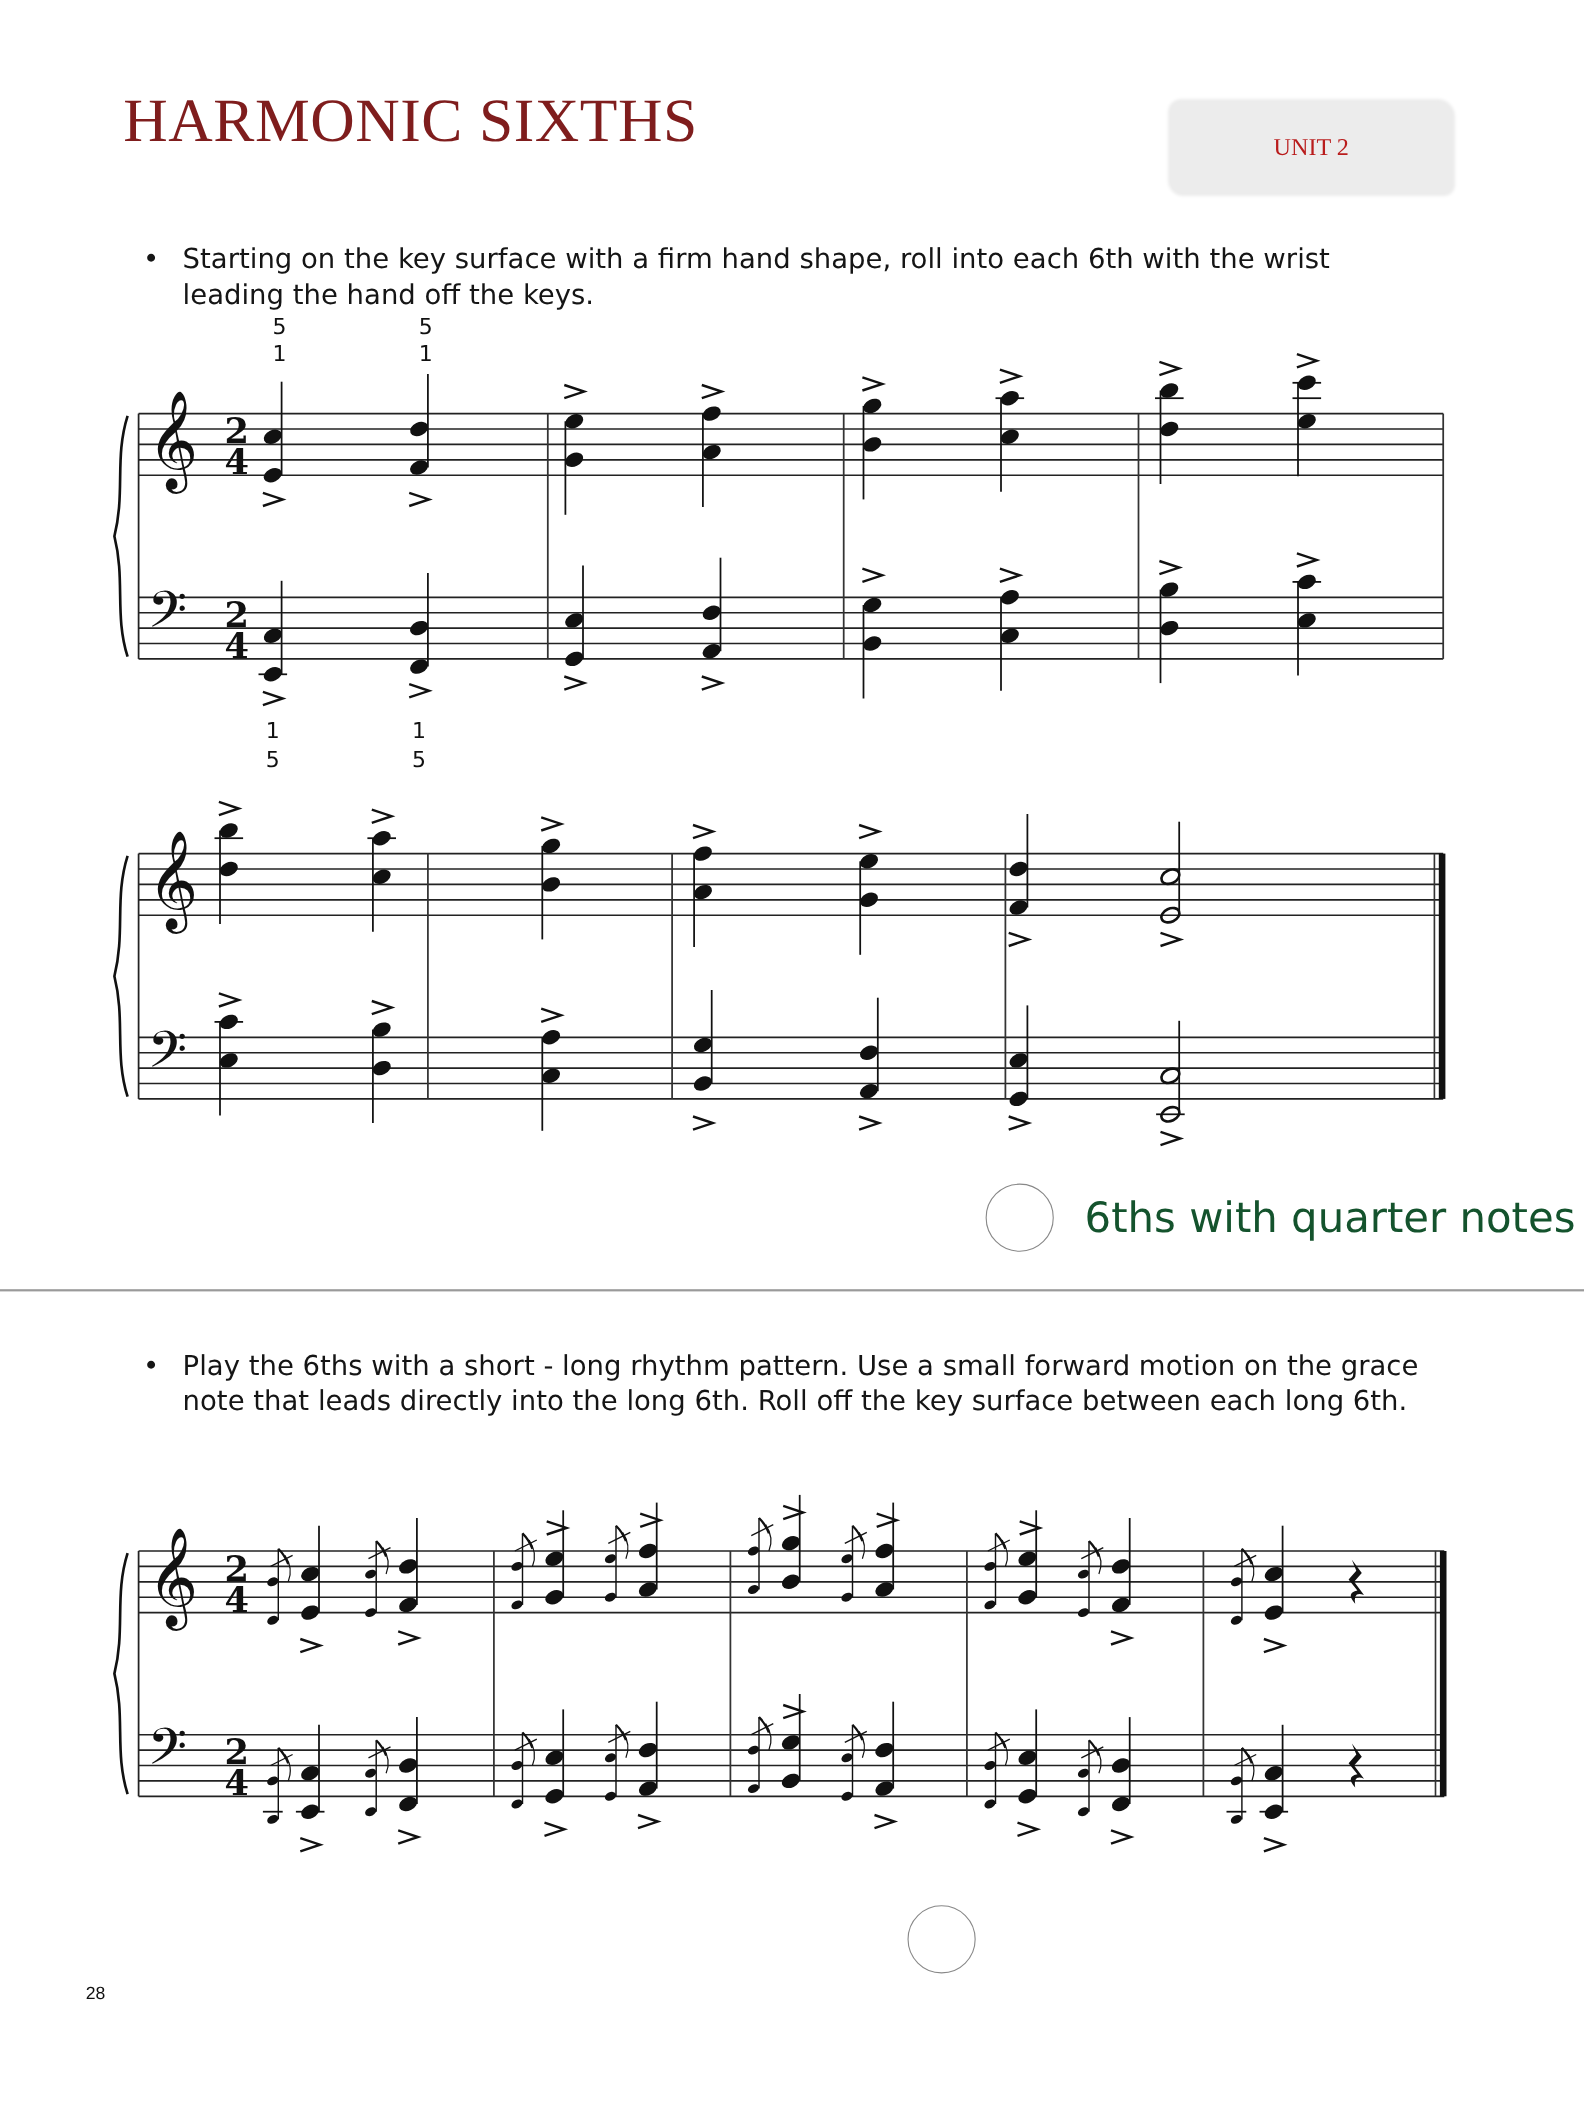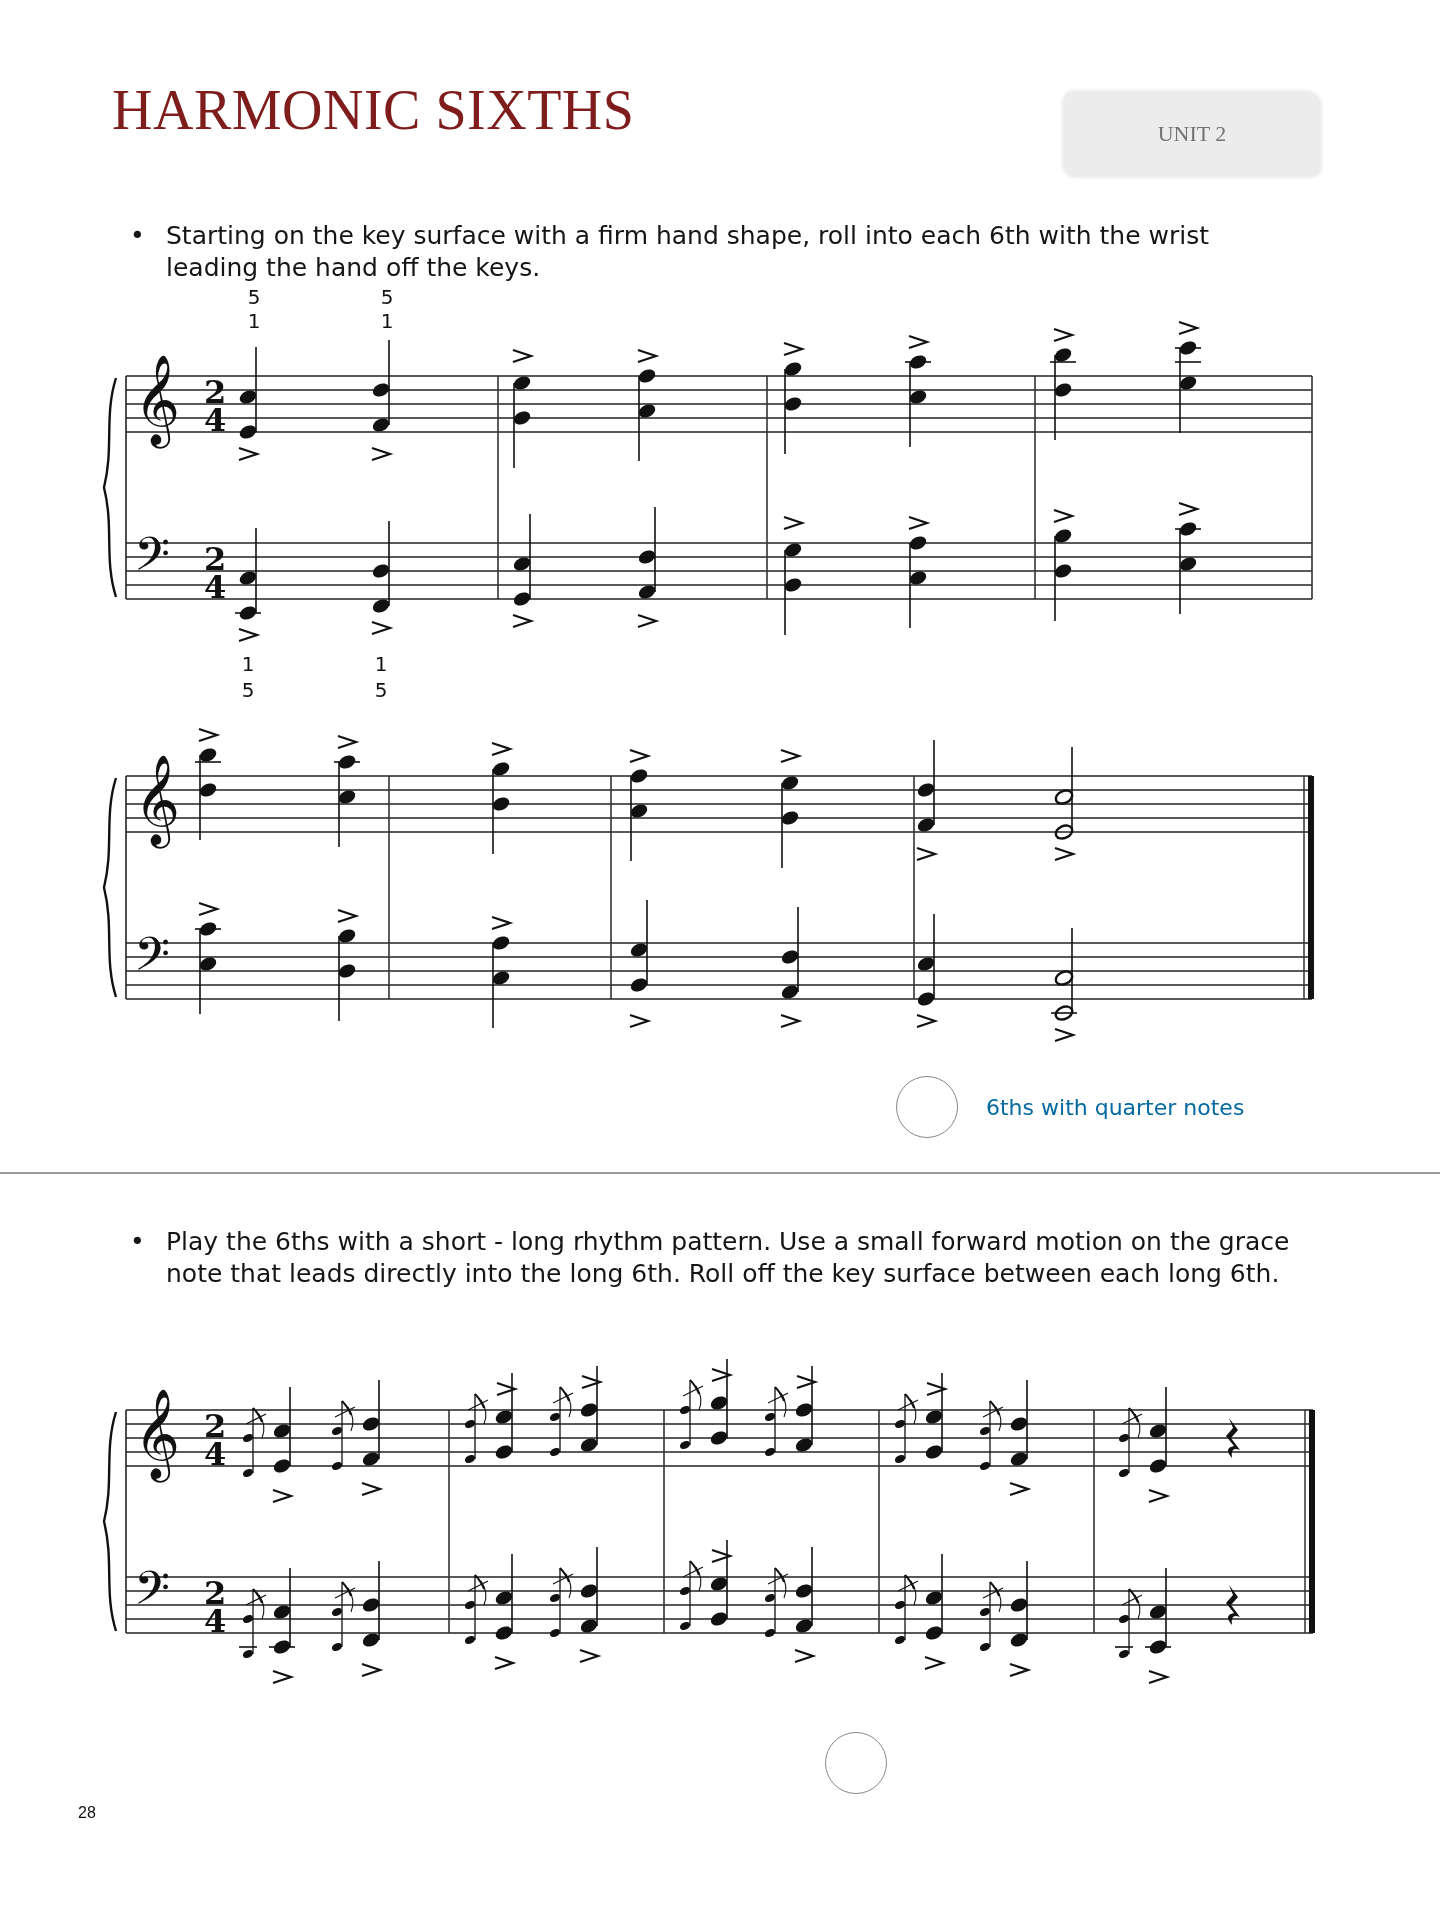--- a/index.html
+++ b/index.html
@@ -1,26 +1,26 @@
 <!DOCTYPE html>
 <html><head>
 <meta charset="utf-8">
 <style>
   html,body{margin:0;padding:0;background:#ffffff;}
   body{width:1440px;height:1920px;position:relative;overflow:hidden;font-family:"DejaVu Sans",sans-serif;color:#111;}
   .title{position:absolute;left:112px;top:78px;font-family:"Liberation Serif","DejaVu Serif",serif;font-size:56px;letter-spacing:0.5px;color:#7f1d1d;margin:0;font-weight:normal;}
   .unit-badge{position:absolute;left:1064px;top:92px;width:256px;height:84px;background:#ececec;border-radius:10px 14px 8px 12px;box-shadow:0 0 3px 2px #ececec;display:flex;align-items:center;justify-content:center;}
-  .unit-badge span{font-family:"Liberation Serif","DejaVu Serif",serif;font-size:22px;color:#737373;}
+  .unit-badge span{font-family:"Liberation Serif","DejaVu Serif",serif;font-size:22px;color:#b91c1c;}
   .instruction{position:absolute;left:130px;width:1160px;font-size:25px;line-height:32px;color:#151515;font-family:"DejaVu Sans",sans-serif;}
   .instruction .bullet{position:absolute;left:0;top:0;}
   .instruction .text{margin-left:36px;display:block;}
   .score{position:absolute;left:0;top:0;}
   .checkbox-row{position:absolute;display:flex;align-items:center;}
   .checkbox-circle{width:62px;height:62px;border:1.5px solid #888;border-radius:50%;box-sizing:border-box;cursor:pointer;background:#fff;}
-  .checkbox-label{font-size:22px;color:#0369a1;margin-left:28px;font-family:"DejaVu Sans",sans-serif;}
+  .checkbox-label{font-size:38px;color:#14532d;margin-left:28px;font-family:"DejaVu Sans",sans-serif;}
   .divider{position:absolute;left:0;top:1172px;width:1440px;height:0;border-top:2px solid #9a9a9a;}
   .page-number{position:absolute;left:78px;top:1804px;font-size:16px;font-family:"Liberation Sans",sans-serif;color:#111;}
 </style>
 </head>
 <body>
 
 <h1 class="title">HARMONIC SIXTHS</h1>
 
 <div class="unit-badge">
   <span>UNIT 2</span>

